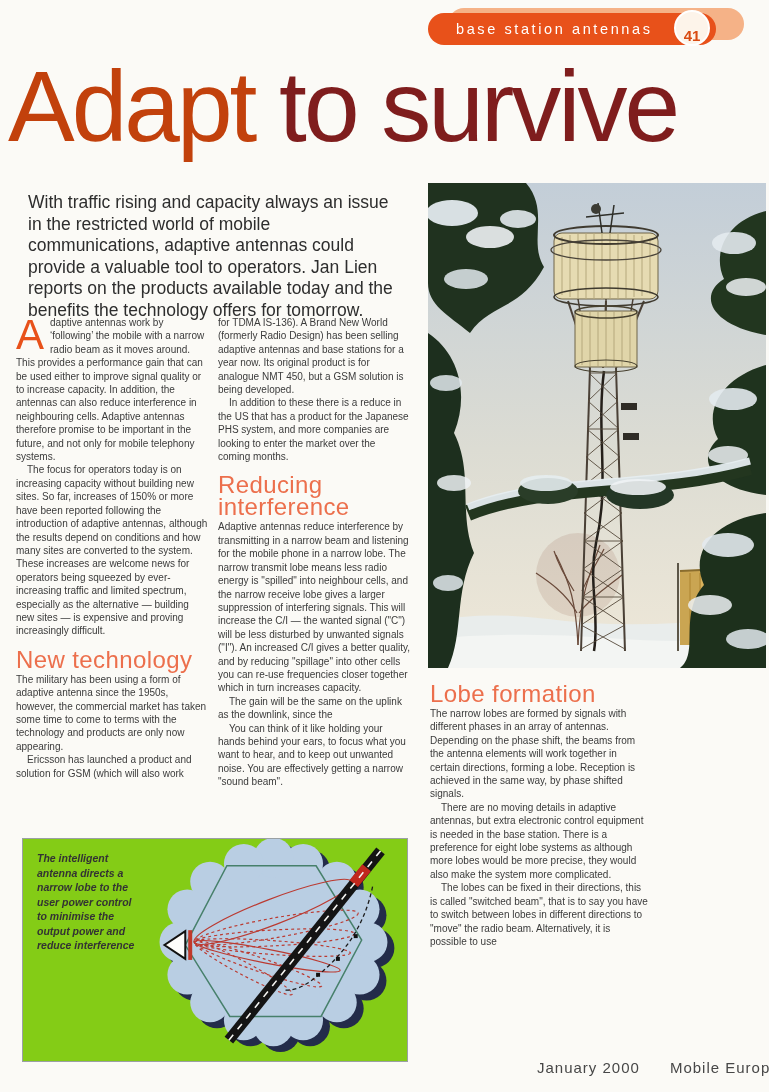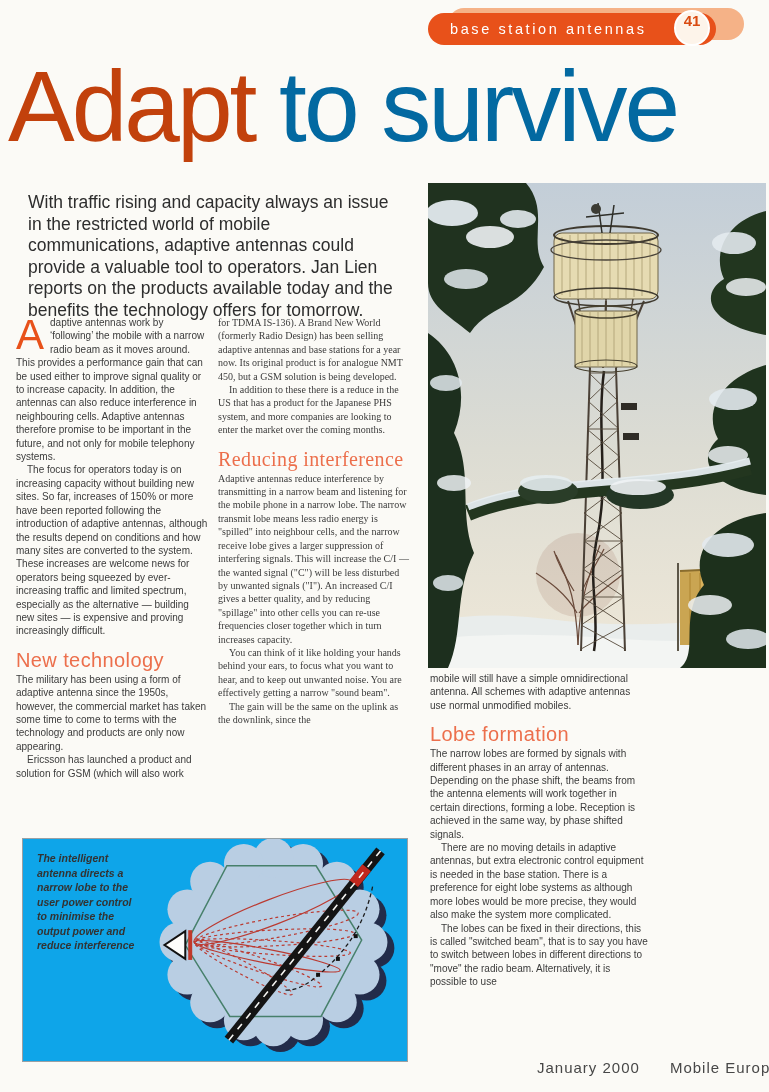--- a/index.html
+++ b/index.html
@@ -4,54 +4,54 @@
 <style>
   html,body{margin:0;padding:0;background:#e9e9e6;}
   .page{position:relative;width:769px;height:1092px;background:#fbfaf6;overflow:hidden;
         font-family:"Liberation Sans",sans-serif;color:#3a3a3a;}
 
   
   .badge-shadow{position:absolute;left:448px;top:8px;width:296px;height:32px;border-radius:16px;
                 background:#f39a62;opacity:.75;}
   .badge{position:absolute;left:428px;top:13px;width:288px;height:32px;border-radius:16px;
          background:#e8511a;display:flex;align-items:center;}
-  .badge-label{color:#fff;font-size:14.5px;letter-spacing:2.6px;padding-left:22px;white-space:nowrap;}
+  .badge-label{color:#fff;font-size:14.5px;letter-spacing:2.6px;padding-left:28px;white-space:nowrap;}
   .badge-circle{position:absolute;right:6px;top:-3px;width:36px;height:36px;border-radius:50%;
                 background:#fdf4ea;border:2px solid #ffffff;box-sizing:border-box;
-                display:flex;align-items:flex-start;justify-content:center;
+                display:flex;align-items:flex-end;justify-content:center;
                 color:#d94b12;font-size:15px;font-weight:bold;}
 
   
   .title{position:absolute;left:8px;top:56px;margin:0;font-weight:400;font-size:100px;line-height:100px;
          letter-spacing:-3px;white-space:nowrap;}
   .title-accent{color:#c2410c;}
-  .title-rest{color:#0369a1;}
+  .title-rest{color:#7f1d1d;}
 
   
   .standfirst{position:absolute;left:16px;top:180px;margin:12px;white-space:pre;
               font-size:17.5px;line-height:21.5px;color:#2d2d2d;}
 
   
   .photo{position:absolute;left:428px;top:183px;width:338px;height:485px;overflow:hidden;}
   .photo svg{display:block;}
 
   
   .col{position:absolute;top:316px;font-size:10px;line-height:13.4px;color:#3b3b3b;}
   .col1{left:16px;width:192px;}
-  .col2{left:218px;width:192px;font-family:Liberation Serif, serif;}
+  .col2{left:218px;width:192px;}
   .col3{left:430px;top:672px;width:218px;}
   .col p{margin:0;}
   .col p.ind{text-indent:11px;}
-  .subhead{margin:11px 0 2px 0;font-weight:400;font-size:20px;line-height:22px;
+  .subhead{margin:11px 0 2px 0;font-weight:400;font-size:24px;line-height:22px;
            color:#ec6f4c;letter-spacing:.4px;}
   .dropcap{float:left;color:#e8511a;font-size:42px;line-height:33px;padding:2px 6px 0 0;}
 
   
   .figure{position:absolute;left:22px;top:838px;width:386px;height:224px;
-          border:1px solid #9aa0a4;box-sizing:border-box;background:#0ea5e9;}
+          border:1px solid #9aa0a4;box-sizing:border-box;background:#84cc16;}
   .fig-caption{position:absolute;left:14px;top:12px;margin:0;white-space:pre;
                font-style:italic;font-weight:600;font-size:10.5px;line-height:14.5px;color:#333;}
   .fig-svg{position:absolute;left:0;top:0;}
 
   
   .footer{position:absolute;left:537px;top:1059px;display:flex;gap:30px;
           font-size:15px;letter-spacing:1px;color:#474747;white-space:nowrap;}
 </style>
 </head>
 <body>
@@ -213,26 +213,25 @@
     <h2 class="subhead">New technology</h2>
     <p class="body">The military has been using a form of adaptive antenna since the 1950s, however, the commercial market has taken some time to come to terms with the technology and products are only now appearing.</p>
     <p class="body ind">Ericsson has launched a product and solution for GSM (which will also work</p>
   </div>
 
   <div class="col col2">
     <p class="body">for TDMA IS-136). A Brand New World (formerly Radio Design) has been selling adaptive antennas and base stations for a year now. Its original product is for analogue NMT 450, but a GSM solution is being developed.</p>
     <p class="body ind">In addition to these there is a reduce in the US that has a product for the Japanese PHS system, and more companies are looking to enter the market over the coming months.</p>
     <h2 class="subhead">Reducing interference</h2>
     <p class="body">Adaptive antennas reduce interference by transmitting in a narrow beam and listening for the mobile phone in a narrow lobe. The narrow transmit lobe means less radio energy is "spilled" into neighbour cells, and the narrow receive lobe gives a larger suppression of interfering signals. This will increase the C/I — the wanted signal ("C") will be less disturbed by unwanted signals ("I"). An increased C/I gives a better quality, and by reducing "spillage" into other cells you can re-use frequencies closer together which in turn increases capacity.</p>
+    <p class="body ind">The gain will be the same on the uplink as the downlink, since the</p>
     <p class="body ind">You can think of it like holding your hands behind your ears, to focus what you want to hear, and to keep out unwanted noise. You are effectively getting a narrow "sound beam".</p>
-    <p class="body ind">The gain will be the same on the uplink as the downlink, since the</p>
   </div>
 
   <div class="col col3">
-    <p class="body">mobile will still have a simple omnidirectional antenna. All schemes with adaptive antennas use normal unmodified mobiles.</p>
     <h2 class="subhead">Lobe formation</h2>
     <p class="body">The narrow lobes are formed by signals with different phases in an array of antennas. Depending on the phase shift, the beams from the antenna elements will work together in certain directions, forming a lobe. Reception is achieved in the same way, by phase shifted signals.</p>
     <p class="body ind">There are no moving details in adaptive antennas, but extra electronic control equipment is needed in the base station. There is a preference for eight lobe systems as although more lobes would be more precise, they would also make the system more complicated.</p>
     <p class="body ind">The lobes can be fixed in their directions, this is called "switched beam", that is to say you have to switch between lobes in different directions to "move" the radio beam. Alternatively, it is possible to use</p>
   </div>
 
   <div class="figure">
     <svg class="fig-svg" width="384" height="222" viewBox="0 0 386 224">
       <defs>
         <g id="cellblob">

